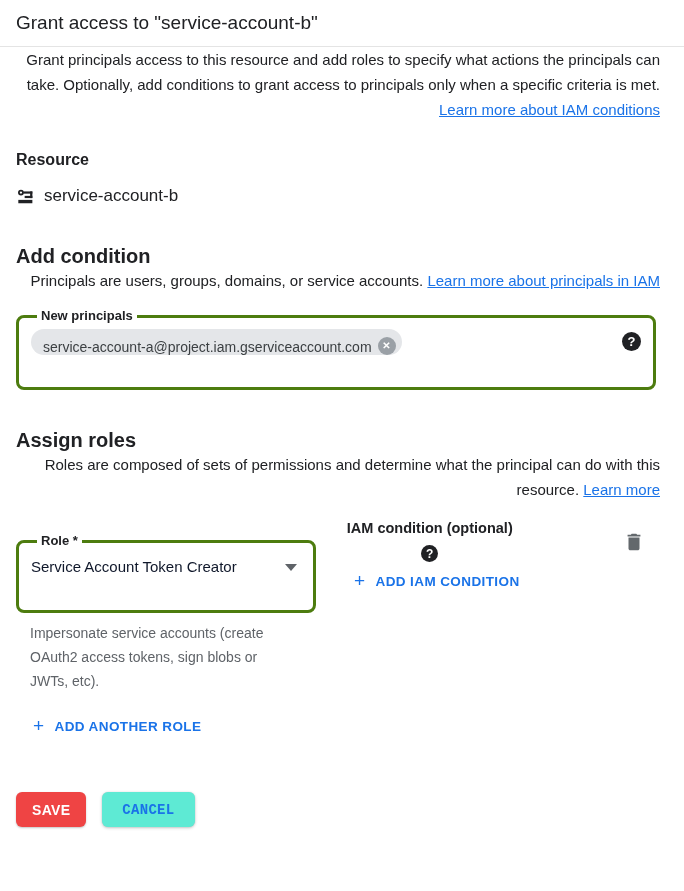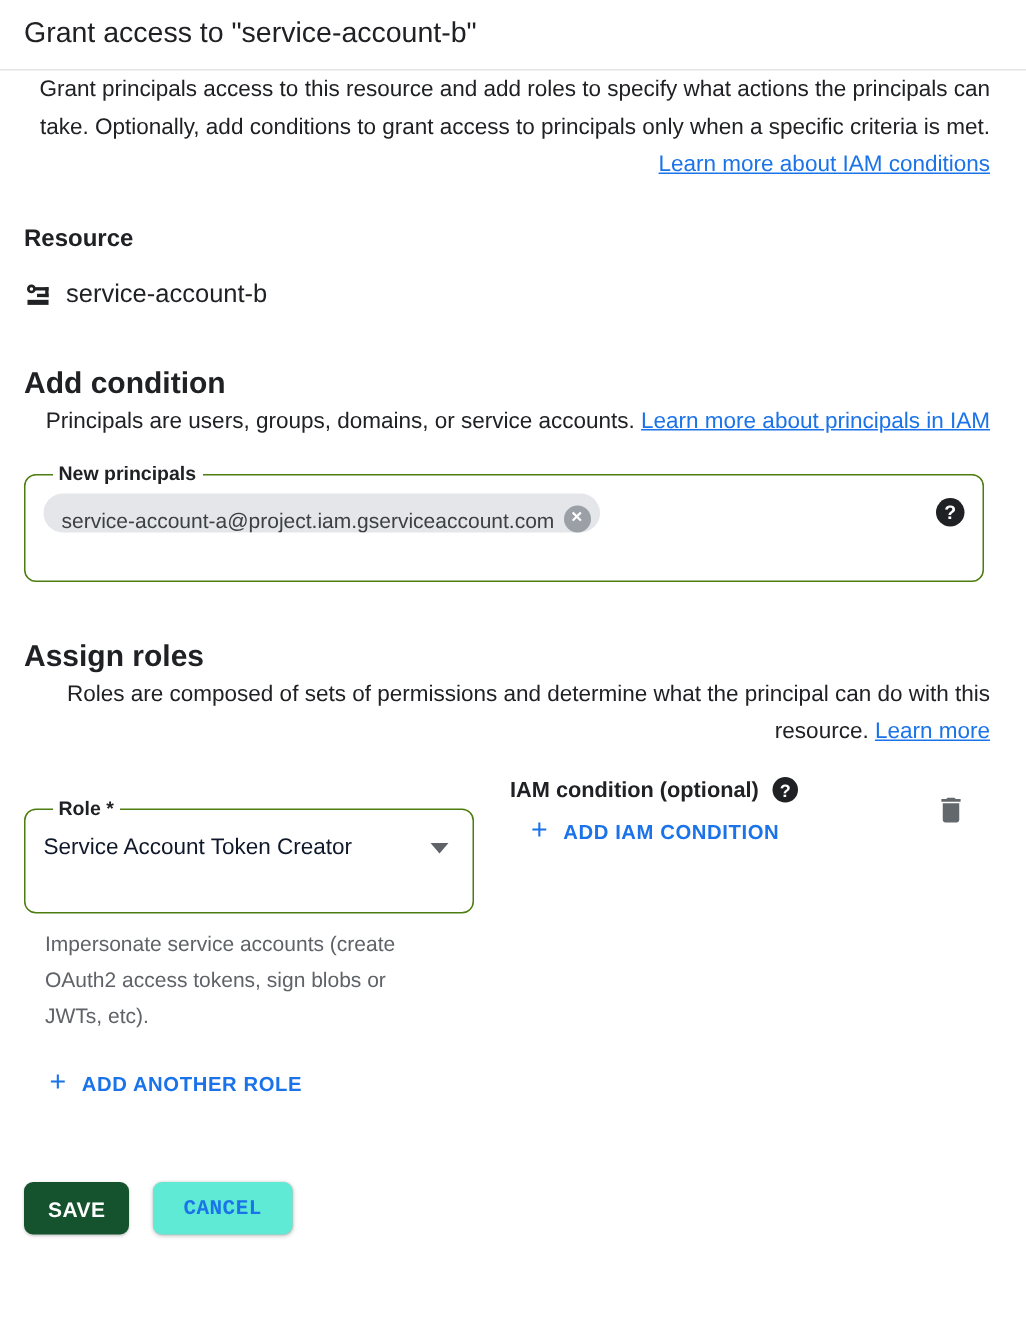--- a/index.html
+++ b/index.html
@@ -58,21 +58,21 @@
 
   h2.section-heading {
     font-size: 20px;
     font-weight: 700;
     line-height: 24px;
     margin: 38px 0 0;
   }
   .desc { margin-top: 16px; }
 
   fieldset.outlined {
-    border: 1px solid #4d7c0f;
+    border: 3px solid #4d7c0f;
     border-radius: 8px;
     margin: 15px 0 0;
     padding: 5px 12px 30px;
   }
   fieldset.outlined legend {
     font-size: 13px;
     font-weight: 700;
     color: #202124;
     padding: 0 4px;
     margin-left: 6px;
@@ -164,20 +164,21 @@
     width: 254px;
     font-size: 14px;
     line-height: 24px;
     color: #5f6368;
   }
   .cond-col { margin-left: 24px; padding-top: 2px; }
   .cond-label-row {
     display: flex;
     align-items: center;
     gap: 9px;
+    flex-direction: column;
   }
   .cond-label {
     font-size: 14.5px;
     font-weight: 700;
     color: #202124;
   }
   .text-btn {
     display: inline-flex;
     align-items: center;
     gap: 10px;
@@ -224,21 +225,21 @@
     border-radius: 6px;
     font-family: "Liberation Sans", sans-serif;
     font-size: 14px;
     font-weight: 700;
     letter-spacing: 0.3px;
     cursor: pointer;
     padding: 0 16px;
     border: none;
   }
   .btn-primary {
-    background: #14532d;
+    background: #ef4444;
     color: #fff;
     box-shadow: 0 1px 2px rgba(60,64,67,.3);
     text-align: center;
   }
   .btn-secondary {
     background: #5eead4;
     color: #1a73e8;
     padding: 0 20px;
     box-shadow: 0 1px 3px rgba(60,64,67,.3), 0 0 1px rgba(60,64,67,.2);
     font-family: Liberation Mono, monospace;

